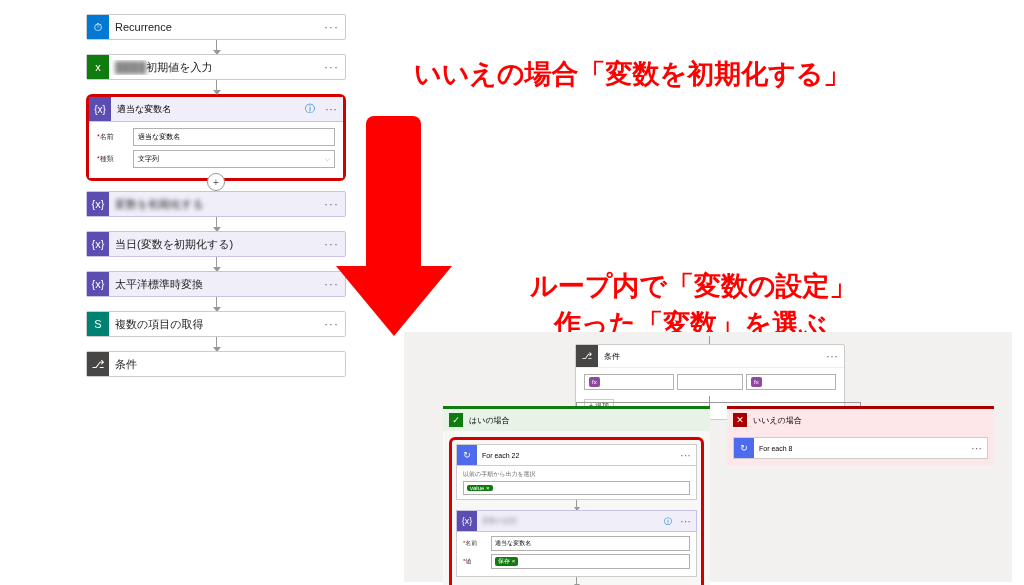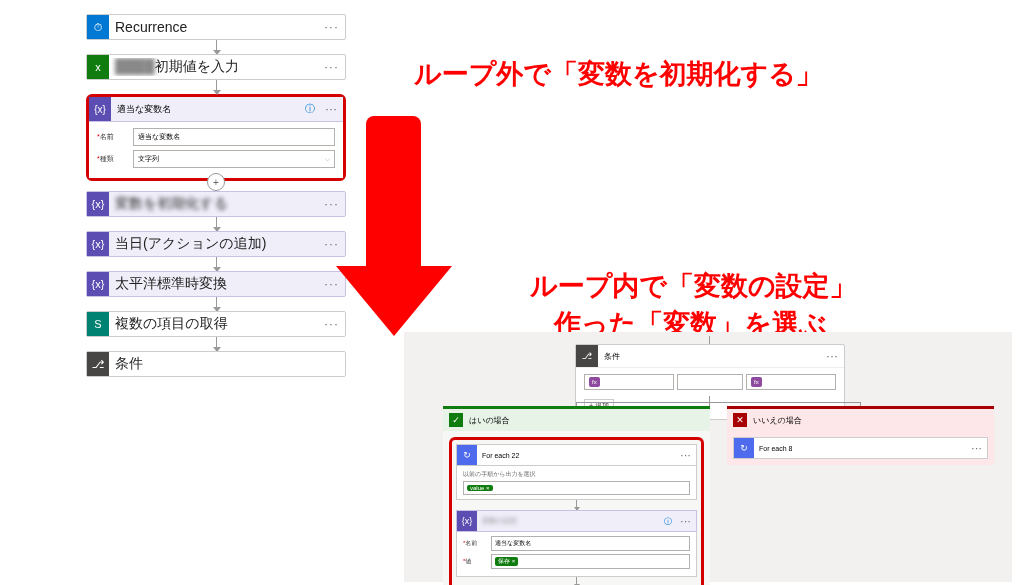--- a/index.html
+++ b/index.html
@@ -2,21 +2,21 @@
 <html><head>
 <meta charset="utf-8">
 <style>
 html,body{margin:0;padding:0;width:1024px;height:585px;font-family:"Segoe UI","Yu Gothic UI","Meiryo",sans-serif;background:#fff;overflow:hidden}
 .canvas{position:relative;width:1024px;height:585px}
 
 
 .left-col{position:absolute;left:86px;top:14px;width:260px}
 .step{display:flex;align-items:center;height:24px;border:1px solid #ccc;border-radius:2px;background:#fff;margin-bottom:0;position:relative}
 .step .icon{width:22px;height:24px;display:flex;align-items:center;justify-content:center;color:#fff;font-size:11px;flex:none}
-.step .lbl{font-size:14px;color:#222;padding-left:6px;flex:1;white-space:nowrap;overflow:hidden}
+.step .lbl{font-size:11px;color:#222;padding-left:6px;flex:1;white-space:nowrap;overflow:hidden}
 .step .dots{font-size:12px;color:#666;padding:0 6px;letter-spacing:1px}
 .connector{width:1px;height:14px;background:#999;margin:0 auto;position:relative}
 .connector::after{content:"";position:absolute;bottom:-1px;left:-3px;border-left:4px solid transparent;border-right:4px solid transparent;border-top:5px solid #999}
 
 .ic-blue{background:#0078d4}
 .ic-green{background:#107c10}
 .ic-purple{background:#5b4db1}
 .step.purple{background:#f0eef9;border-color:#c7c1e6}
 .ic-teal{background:#008272}
 .ic-dark{background:#484644}
@@ -140,21 +140,21 @@
 
   <div class="step purple">
     <div class="icon ic-purple">{x}</div>
     <div class="lbl blur">変数を初期化する</div>
     <div class="dots">···</div>
   </div>
   <div class="connector"></div>
 
   <div class="step purple">
     <div class="icon ic-purple">{x}</div>
-    <div class="lbl">当日(アクションの追加)</div>
+    <div class="lbl">当日(変数を初期化する)</div>
     <div class="dots">···</div>
   </div>
   <div class="connector"></div>
 
   <div class="step purple">
     <div class="icon ic-purple">{x}</div>
     <div class="lbl">太平洋標準時変換</div>
     <div class="dots">···</div>
   </div>
   <div class="connector"></div>
@@ -165,21 +165,21 @@
     <div class="dots">···</div>
   </div>
   <div class="connector"></div>
 
   <div class="step">
     <div class="icon ic-dark">⎇</div>
     <div class="lbl">条件</div>
   </div>
 </div>
 
-<div class="anno" style="left:414px;top:56px">ループ外で「変数を初期化する」</div>
+<div class="anno" style="left:414px;top:56px">いいえの場合「変数を初期化する」</div>
 <div class="anno" style="left:554px;top:306px">作った「変数」を選ぶ</div>
 <div class="anno" style="left:530px;top:268px">ループ内で「変数の設定」</div>
 
 <div class="big-arrow">
   <div class="shaft"></div>
       <div class="head"></div>
 </div>
 
 <div class="bottom-area"></div>
 <div class="branch-line"></div>

